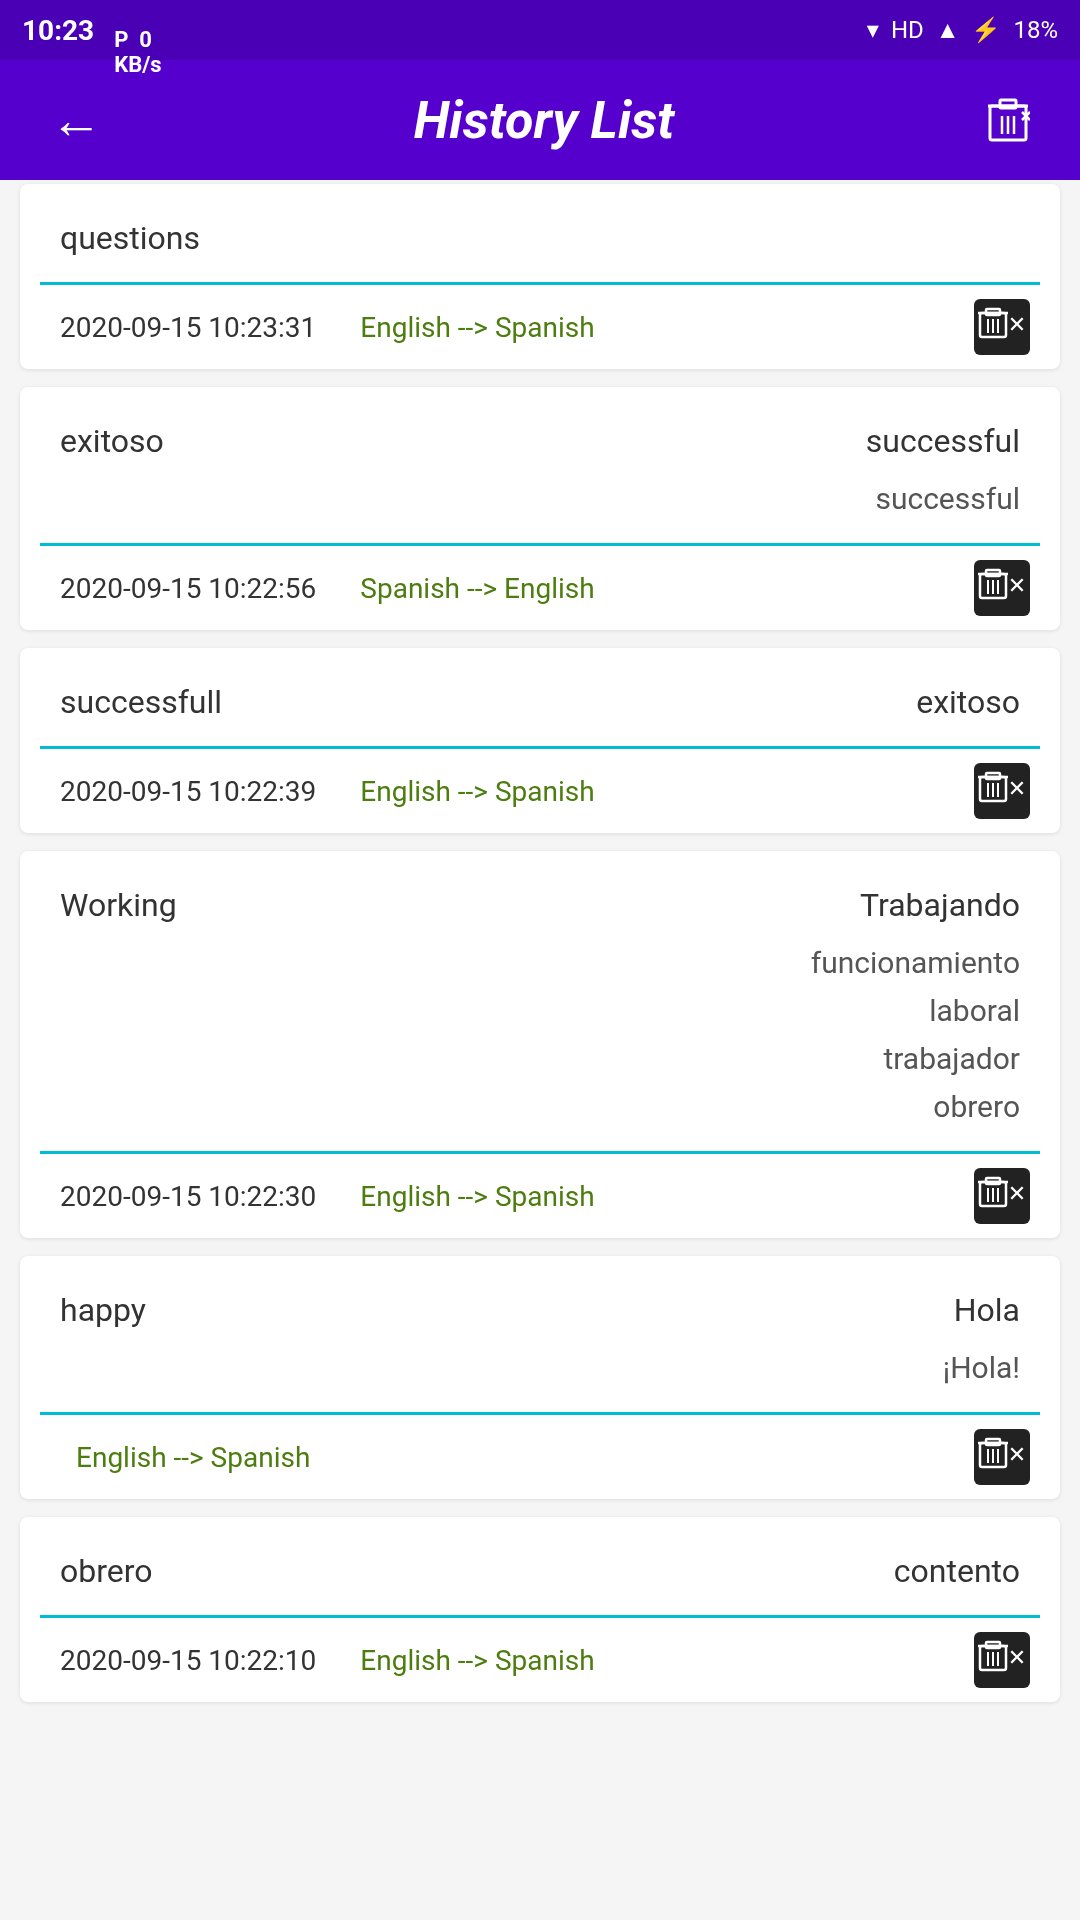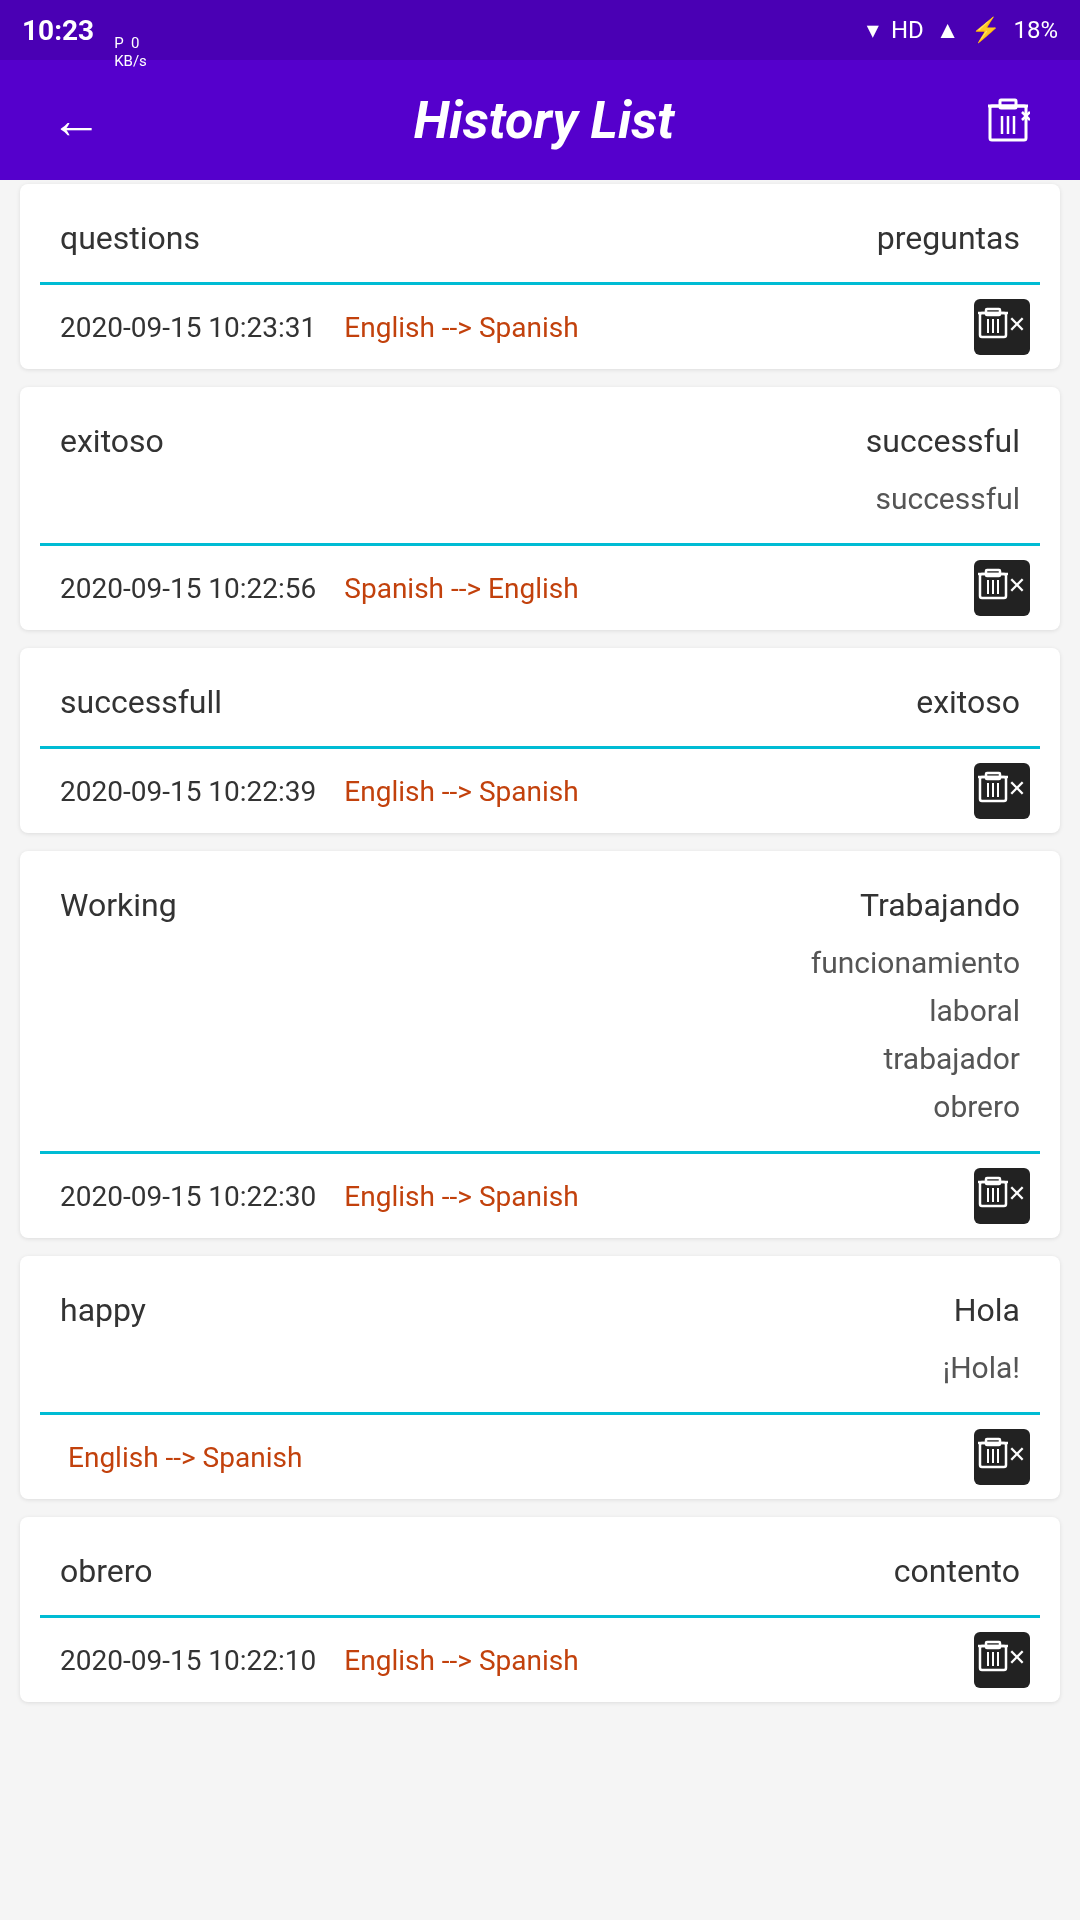--- a/index.html
+++ b/index.html
@@ -143,28 +143,28 @@
       padding: 14px 30px 14px 40px;
     }
 
     .card-timestamp {
       font-size: 28px;
       color: #333;
     }
 
     .card-direction {
       font-size: 28px;
-      color: #c2410c;
-      margin-left: 8px;
+      color: #4d7c0f;
+      margin-left: 16px;
     }
 
     .card-meta {
       display: flex;
       align-items: center;
-      gap: 20px;
+      gap: 28px;
       flex: 1;
     }
 
     .delete-btn {
       width: 56px;
       height: 56px;
       background: #222;
       border-radius: 6px;
       display: flex;
       align-items: center;
@@ -183,21 +183,21 @@
       color: white;
       margin-top: -6px;
     }
   </style>
 </head>
 <body>
 
 <div class="status-bar">
   <div class="status-left">
     <span>10:23</span>
-    <span style="font-size:15px; font-weight:normal;margin-top:44px;">P&nbsp;&nbsp;0<br>KB/s</span>
+    <span style="font-size:22px; font-weight:bold;margin-top:44px;">P&nbsp;&nbsp;0<br>KB/s</span>
   </div>
   <div class="status-right">
     <span>▾</span>
     <span>HD</span>
     <span>▲</span>
     <span>⚡</span>
     <span>18%</span>
   </div>
 </div>
 
@@ -216,24 +216,20 @@
       <line x1="44" y1="16" x2="36" y2="24" stroke="white" stroke-width="2.5"></line>
     </svg>
   </div>
 </div>
 
 <div class="content">
 
 <div class="history-card">
       <div class="card-body">
         <div class="card-source">questions</div>
-        <div class="card-translation">
-          <span>preguntas</span>
-          
-        </div>
       </div>
       <div class="card-divider"></div>
       <div class="card-footer">
         <div class="card-meta">
           <span class="card-timestamp">2020-09-15 10:23:31</span>
           <span class="card-direction">English --&gt; Spanish</span>
         </div>
         <div class="delete-btn">
           <span class="delete-icon">
             <svg width="30" height="34" viewBox="0 0 30 34" fill="none" xmlns="http://www.w3.org/2000/svg">

